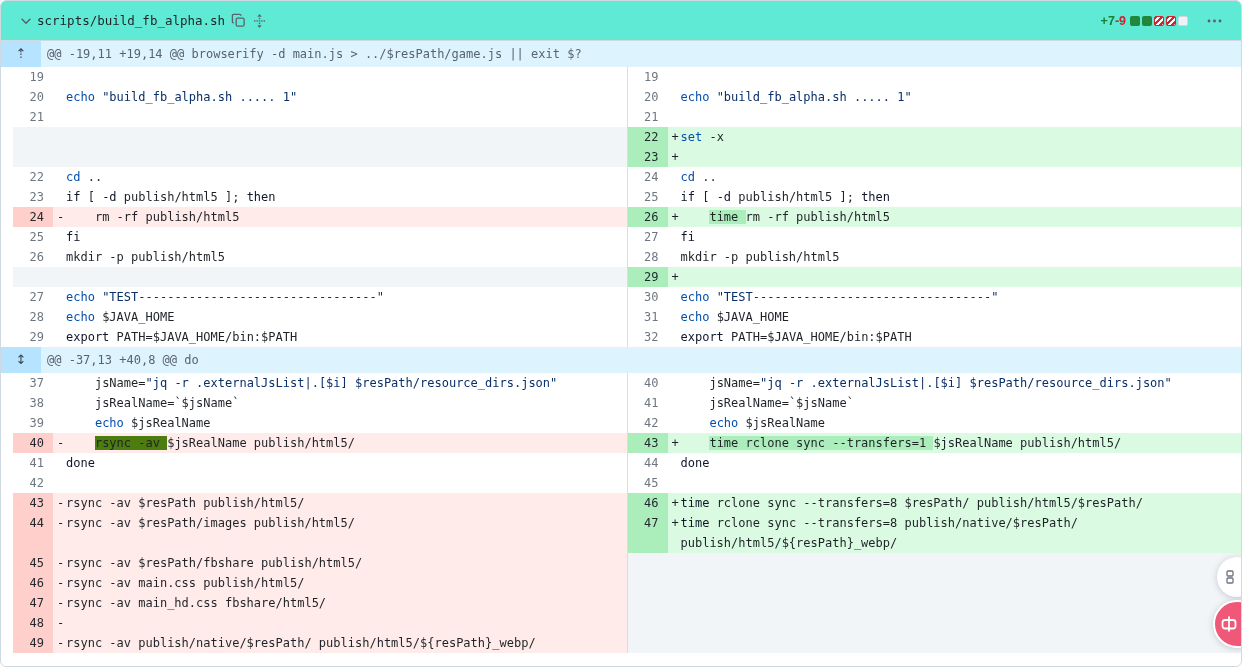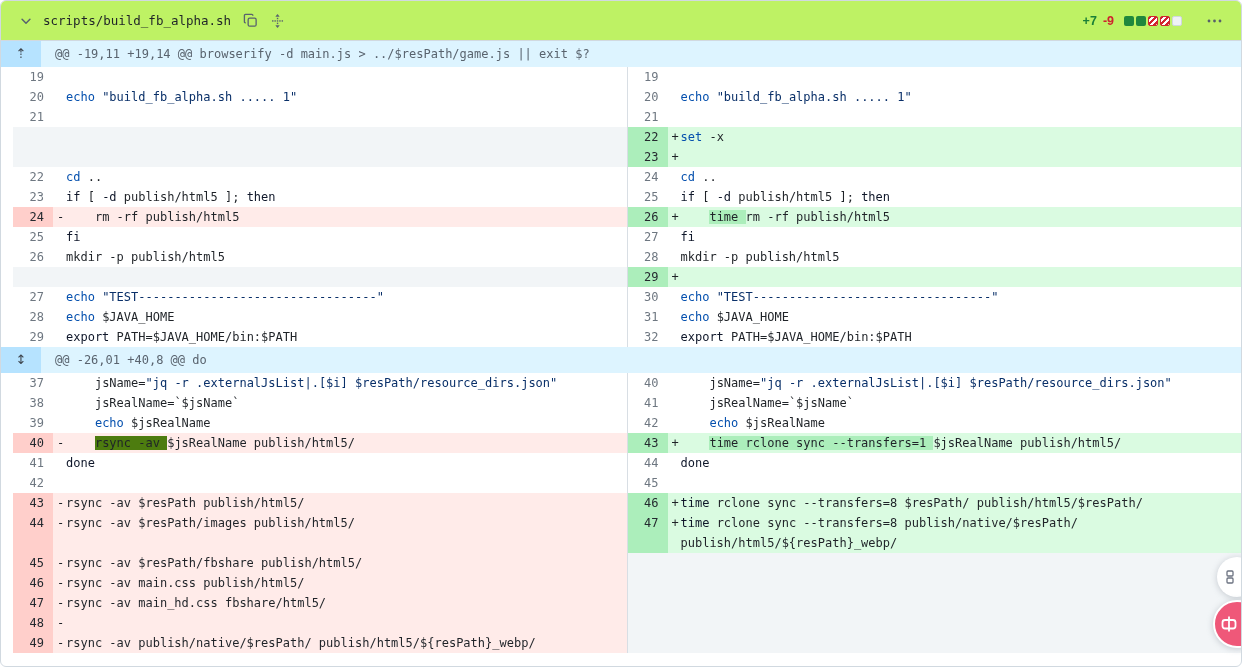--- a/index.html
+++ b/index.html
@@ -1,21 +1,21 @@
 <!DOCTYPE html>
 <html><head>
 <meta charset="utf-8">
 <style>
   html,body{margin:0;padding:0;background:#ffffff;font-family:"Liberation Sans",sans-serif;}
   .wrap{width:1242px;height:667px;position:relative;overflow:hidden;
         border:1px solid #d1d9e0;border-radius:6px;box-sizing:border-box;background:#fff;}
 
   
-  .fhdr{height:40px;display:flex;align-items:center;gap:8px;padding:0 16px;
-        background:#bef264;border-bottom:1px solid #d1d9e0;box-sizing:border-box;}
+  .fhdr{height:40px;display:flex;align-items:center;gap:2px;padding:0 16px;
+        background:#5eead4;border-bottom:1px solid #d1d9e0;box-sizing:border-box;}
   .iconbtn{border:none;background:transparent;padding:2px;display:flex;align-items:center;
            justify-content:center;cursor:pointer;color:#59636e;}
   .fname{font-family:"DejaVu Sans Mono","Liberation Mono",monospace;font-size:12.5px;
          color:#1f2328;margin-right:2px;}
   .spacer{flex:1;}
   .adds{color:#1a7f37;font-weight:700;font-size:12.5px;}
   .dels{color:#cf222e;font-weight:700;font-size:12.5px;margin-left:-2px;}
   .blocks{display:flex;gap:2px;margin-left:2px;}
   .blk{width:10px;height:10px;border-radius:2px;box-sizing:border-box;}
   .blk.added{background:#1f883d;}
@@ -23,21 +23,21 @@
       background:repeating-linear-gradient(135deg,#d1242f 0 2px,#ffffff 2px 4px);}
   .blk.neutral{background:#eff2f5;border:1px solid #d0d7de;}
   .kebab{margin-left:14px;}
 
   
   #diff-body{font-family:"DejaVu Sans Mono","Liberation Mono",monospace;font-size:12px;line-height:20px;}
   .hunk-row{display:flex;height:26px;}
   .hunk-gut{width:40px;flex:none;background:#b6e3ff;display:flex;align-items:center;
             justify-content:center;cursor:pointer;color:#3d444d;font-size:13px;
             font-family:"DejaVu Sans",sans-serif;}
-  .hunk-text{flex:1;background:#ddf4ff;color:#59636e;padding-left:14px;line-height:26px;
+  .hunk-text{flex:1;background:#ddf4ff;color:#59636e;padding-left:6px;line-height:26px;
              white-space:pre;overflow:hidden;}
   .line-row{display:flex;min-height:20px;padding-left:12px;}
   .half{flex:1 1 0;min-width:0;display:flex;}
   .half.l{border-right:1px solid #d8dee4;}
   .gut{width:40px;flex:none;text-align:right;padding-right:9px;box-sizing:border-box;
        color:#6e7781;cursor:pointer;}
   .gut.ctx{background:#ffffff;}
   .gut.add{background:#aceebb;color:#24292f;}
   .gut.del{background:#ffcfcb;color:#24292f;}
   .gut.empty{background:#f2f5f7;cursor:default;}
@@ -343,21 +343,21 @@
           <div class="body ctx">
             <span class="mk"></span>
             <span class="code"><span class="c-k">export</span><span class="c-p"> PATH=$JAVA_HOME/bin:$PATH</span></span>
           </div>
         </div>
       </div>
       <div class="hunk-row">
         <div class="hunk-gut">
           <span>↕</span>
         </div>
-        <div class="hunk-text">@@ -26,01 +40,8 @@ do</div>
+        <div class="hunk-text">@@ -37,13 +40,8 @@ do</div>
       </div>
       <div class="line-row">
         <div class="half l">
           <div class="gut ctx">37</div>
           <div class="body ctx">
             <span class="mk"></span>
             <span class="code"><span class="c-p">    jsName=</span><span class="c-s">"jq -r .externalJsList|.[$i] $resPath/resource_dirs.json"</span></span>
           </div>
         </div>
         <div class="half r">

